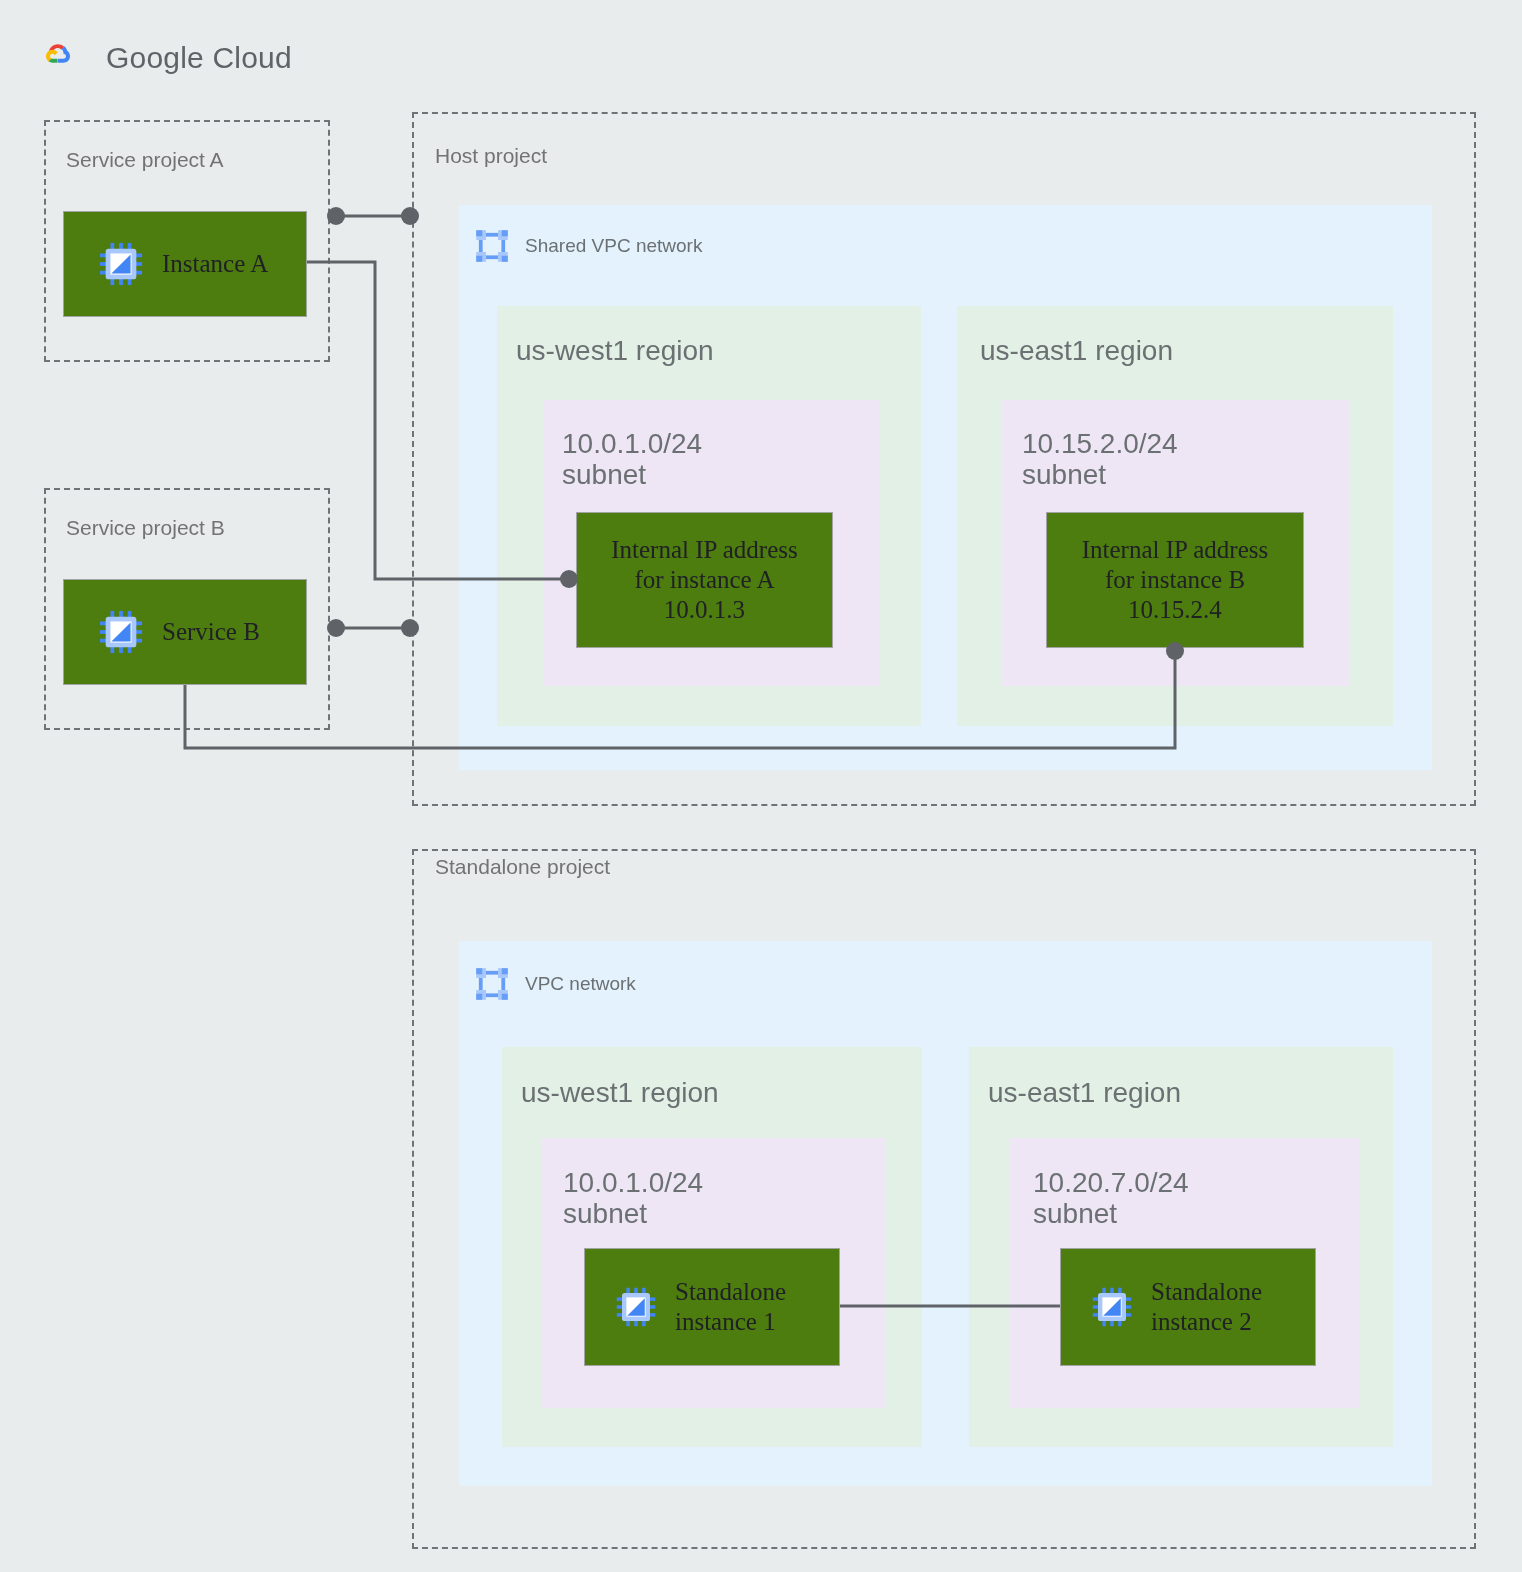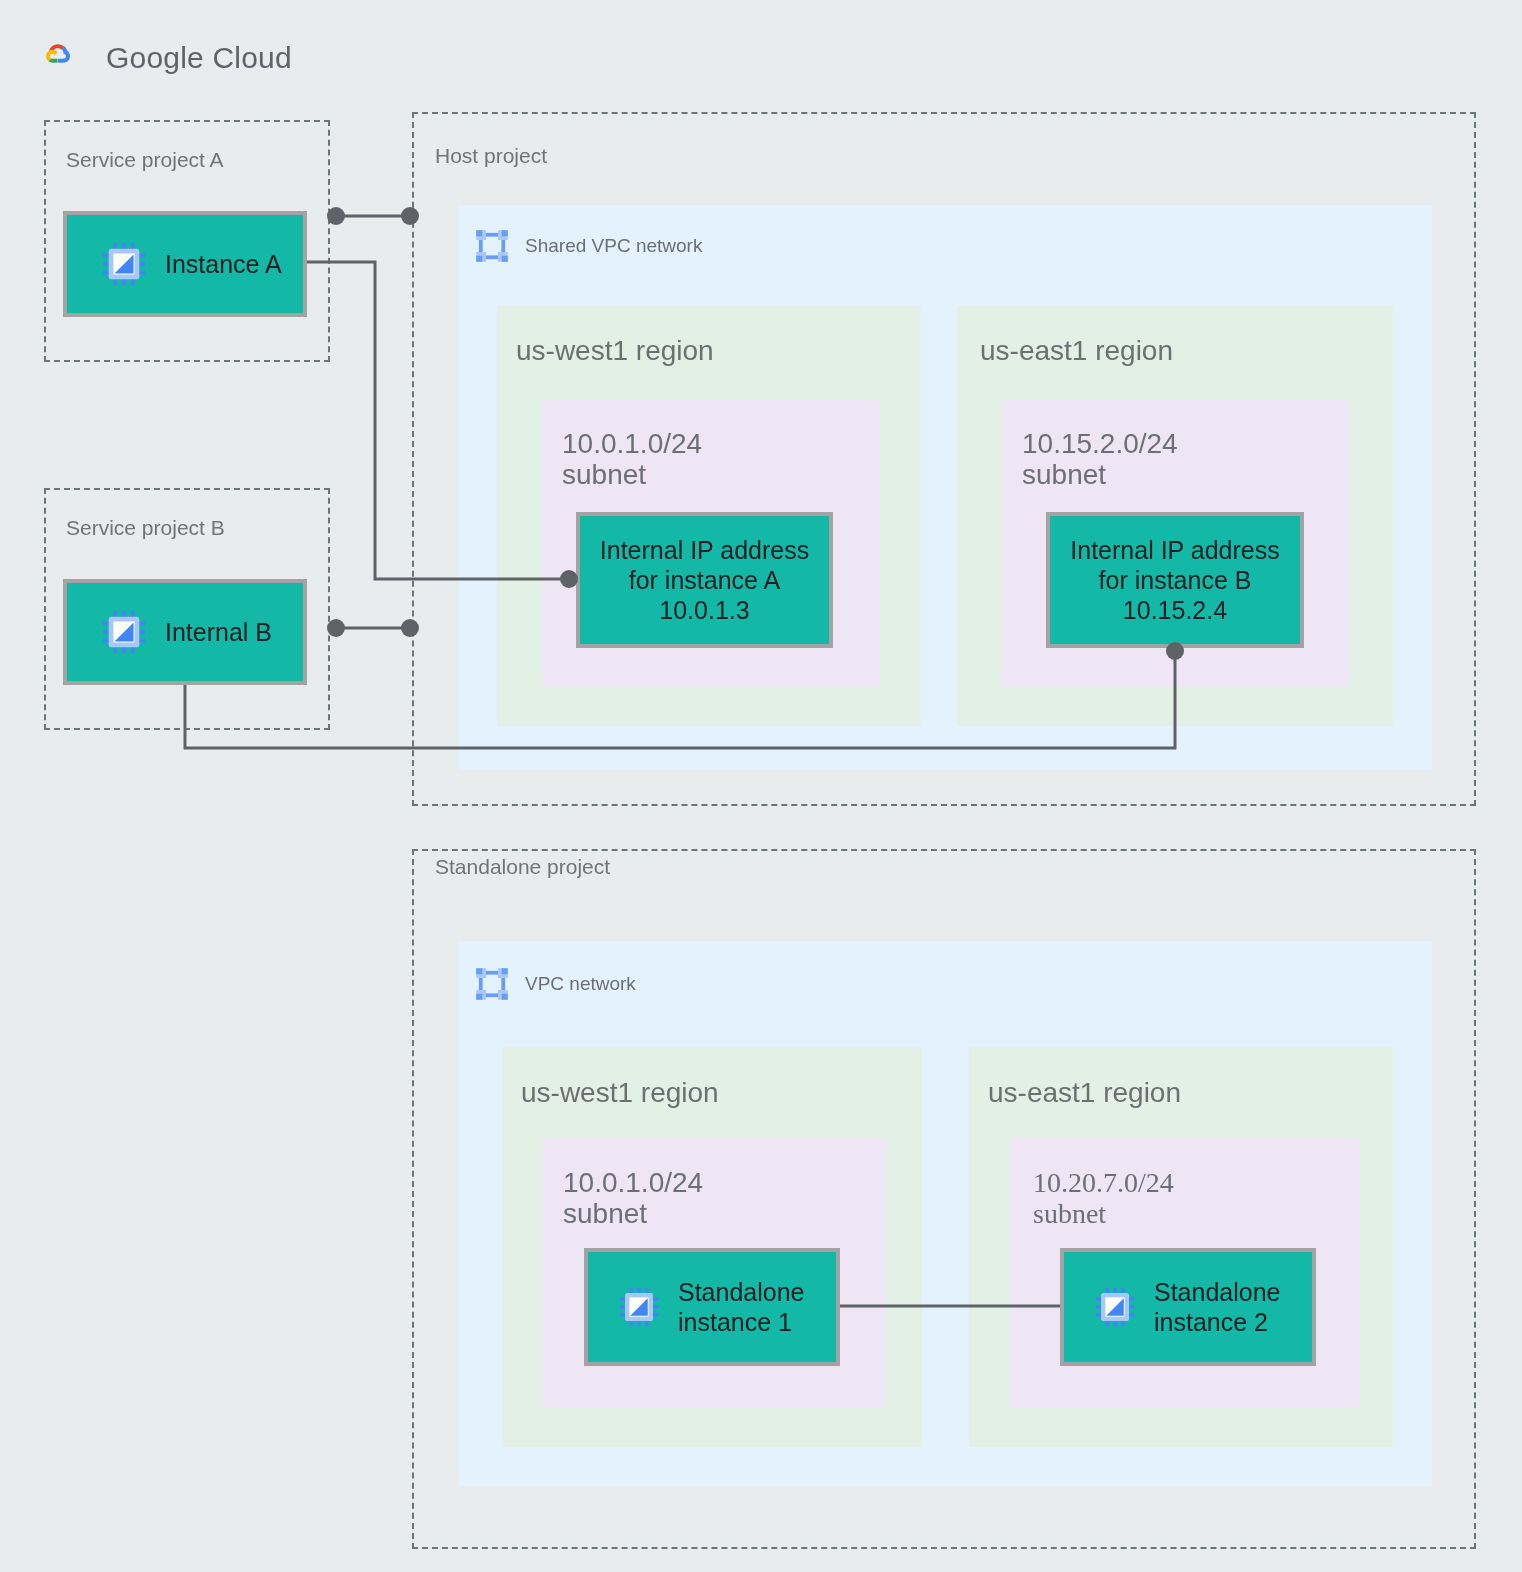--- a/index.html
+++ b/index.html
@@ -45,25 +45,26 @@
     white-space:pre-line;
   }
   .vpc-head{
     position:absolute;
     display:flex;align-items:center;gap:15px;
   }
   .vpc-head .lbl{color:#6b7073;font-size:19px;white-space:nowrap;}
 
   
   .card{
-    background:#14b8a6;
-    border:4px solid #a3a3a3;
+    background:#4d7c0f;
+    border:1px solid #a3a3a3;
     box-sizing:border-box;
     display:flex;align-items:center;justify-content:center;
     color:#202124;
+    font-family:Liberation Serif, serif;
   }
   .card.inst{gap:18px;justify-content:flex-start;padding-left:34px;}
   .card .t{font-size:25px;line-height:1.2;text-align:center;white-space:pre-line;}
   .card.inst .t{text-align:left;}
 
   
   .vm-icon{width:46px;height:46px;flex:0 0 auto;}
   .vm-icon.sm{width:42px;height:42px;}
   .net-icon{width:36px;height:36px;flex:0 0 auto;}
 
@@ -133,21 +134,21 @@
           <rect x="2" y="31" width="7" height="4"></rect>
         <rect x="39" y="13" width="7" height="4"></rect>
           <rect x="39" y="22" width="7" height="4"></rect>
           <rect x="39" y="31" width="7" height="4"></rect>
       </g>
       <rect x="8" y="8" width="32" height="32" rx="3" fill="#a8c7fa"></rect>
       <rect x="13" y="13" width="22" height="22" fill="#ffffff"></rect>
       <path d="M14 34 L34 14 L34 34 Z" fill="#4285f4"></path>
     </svg>
   </span>
-  <span class="t">Internal B</span>
+  <span class="t">Service B</span>
 </div>
 
 <div class="abs project" style="left:412px;top:112px;width:1064px;height:694px;"></div>
 <div class="abs project-label" style="left:435px;top:144px;">Host project</div>
 
 <div class="abs vpc-box" style="left:459px;top:205px;width:973px;height:565px;"></div>
 <div class="abs vpc-head" style="left:474px;top:228px;">
   <span class="net-icon">
     <svg viewBox="0 0 48 48" width="36" height="36" aria-hidden="true">
       <rect x="9" y="9" width="30" height="30" fill="none" stroke="#669df6" stroke-width="5"></rect>
@@ -234,21 +235,21 @@
       <path d="M14 34 L34 14 L34 34 Z" fill="#4285f4"></path>
     </svg>
   </span>
   <span class="t">Standalone
 instance 1</span>
 </div>
 
 <div class="abs region-box" style="left:969px;top:1047px;width:424px;height:400px;"></div>
 <div class="abs box-label" style="left:988px;top:1077px;">us-east1 region</div>
 <div class="abs subnet-box" style="left:1010px;top:1138px;width:350px;height:270px;"></div>
-<div class="abs box-label" style="left:1033px;top:1167px;font-family:Liberation Serif, serif;">10.20.7.0/24
+<div class="abs box-label" style="left:1033px;top:1167px;">10.20.7.0/24
 subnet</div>
 <div class="abs card inst" style="left:1060px;top:1248px;width:256px;height:118px;padding-left:30px;">
   <span class="vm-icon sm">
     <svg viewBox="0 0 48 48" width="42" height="42" aria-hidden="true">
       <g fill="#4285f4">
         <rect x="13" y="2" width="4" height="7"></rect>
           <rect x="22" y="2" width="4" height="7"></rect>
           <rect x="31" y="2" width="4" height="7"></rect>
         <rect x="13" y="39" width="4" height="7"></rect>
           <rect x="22" y="39" width="4" height="7"></rect>

